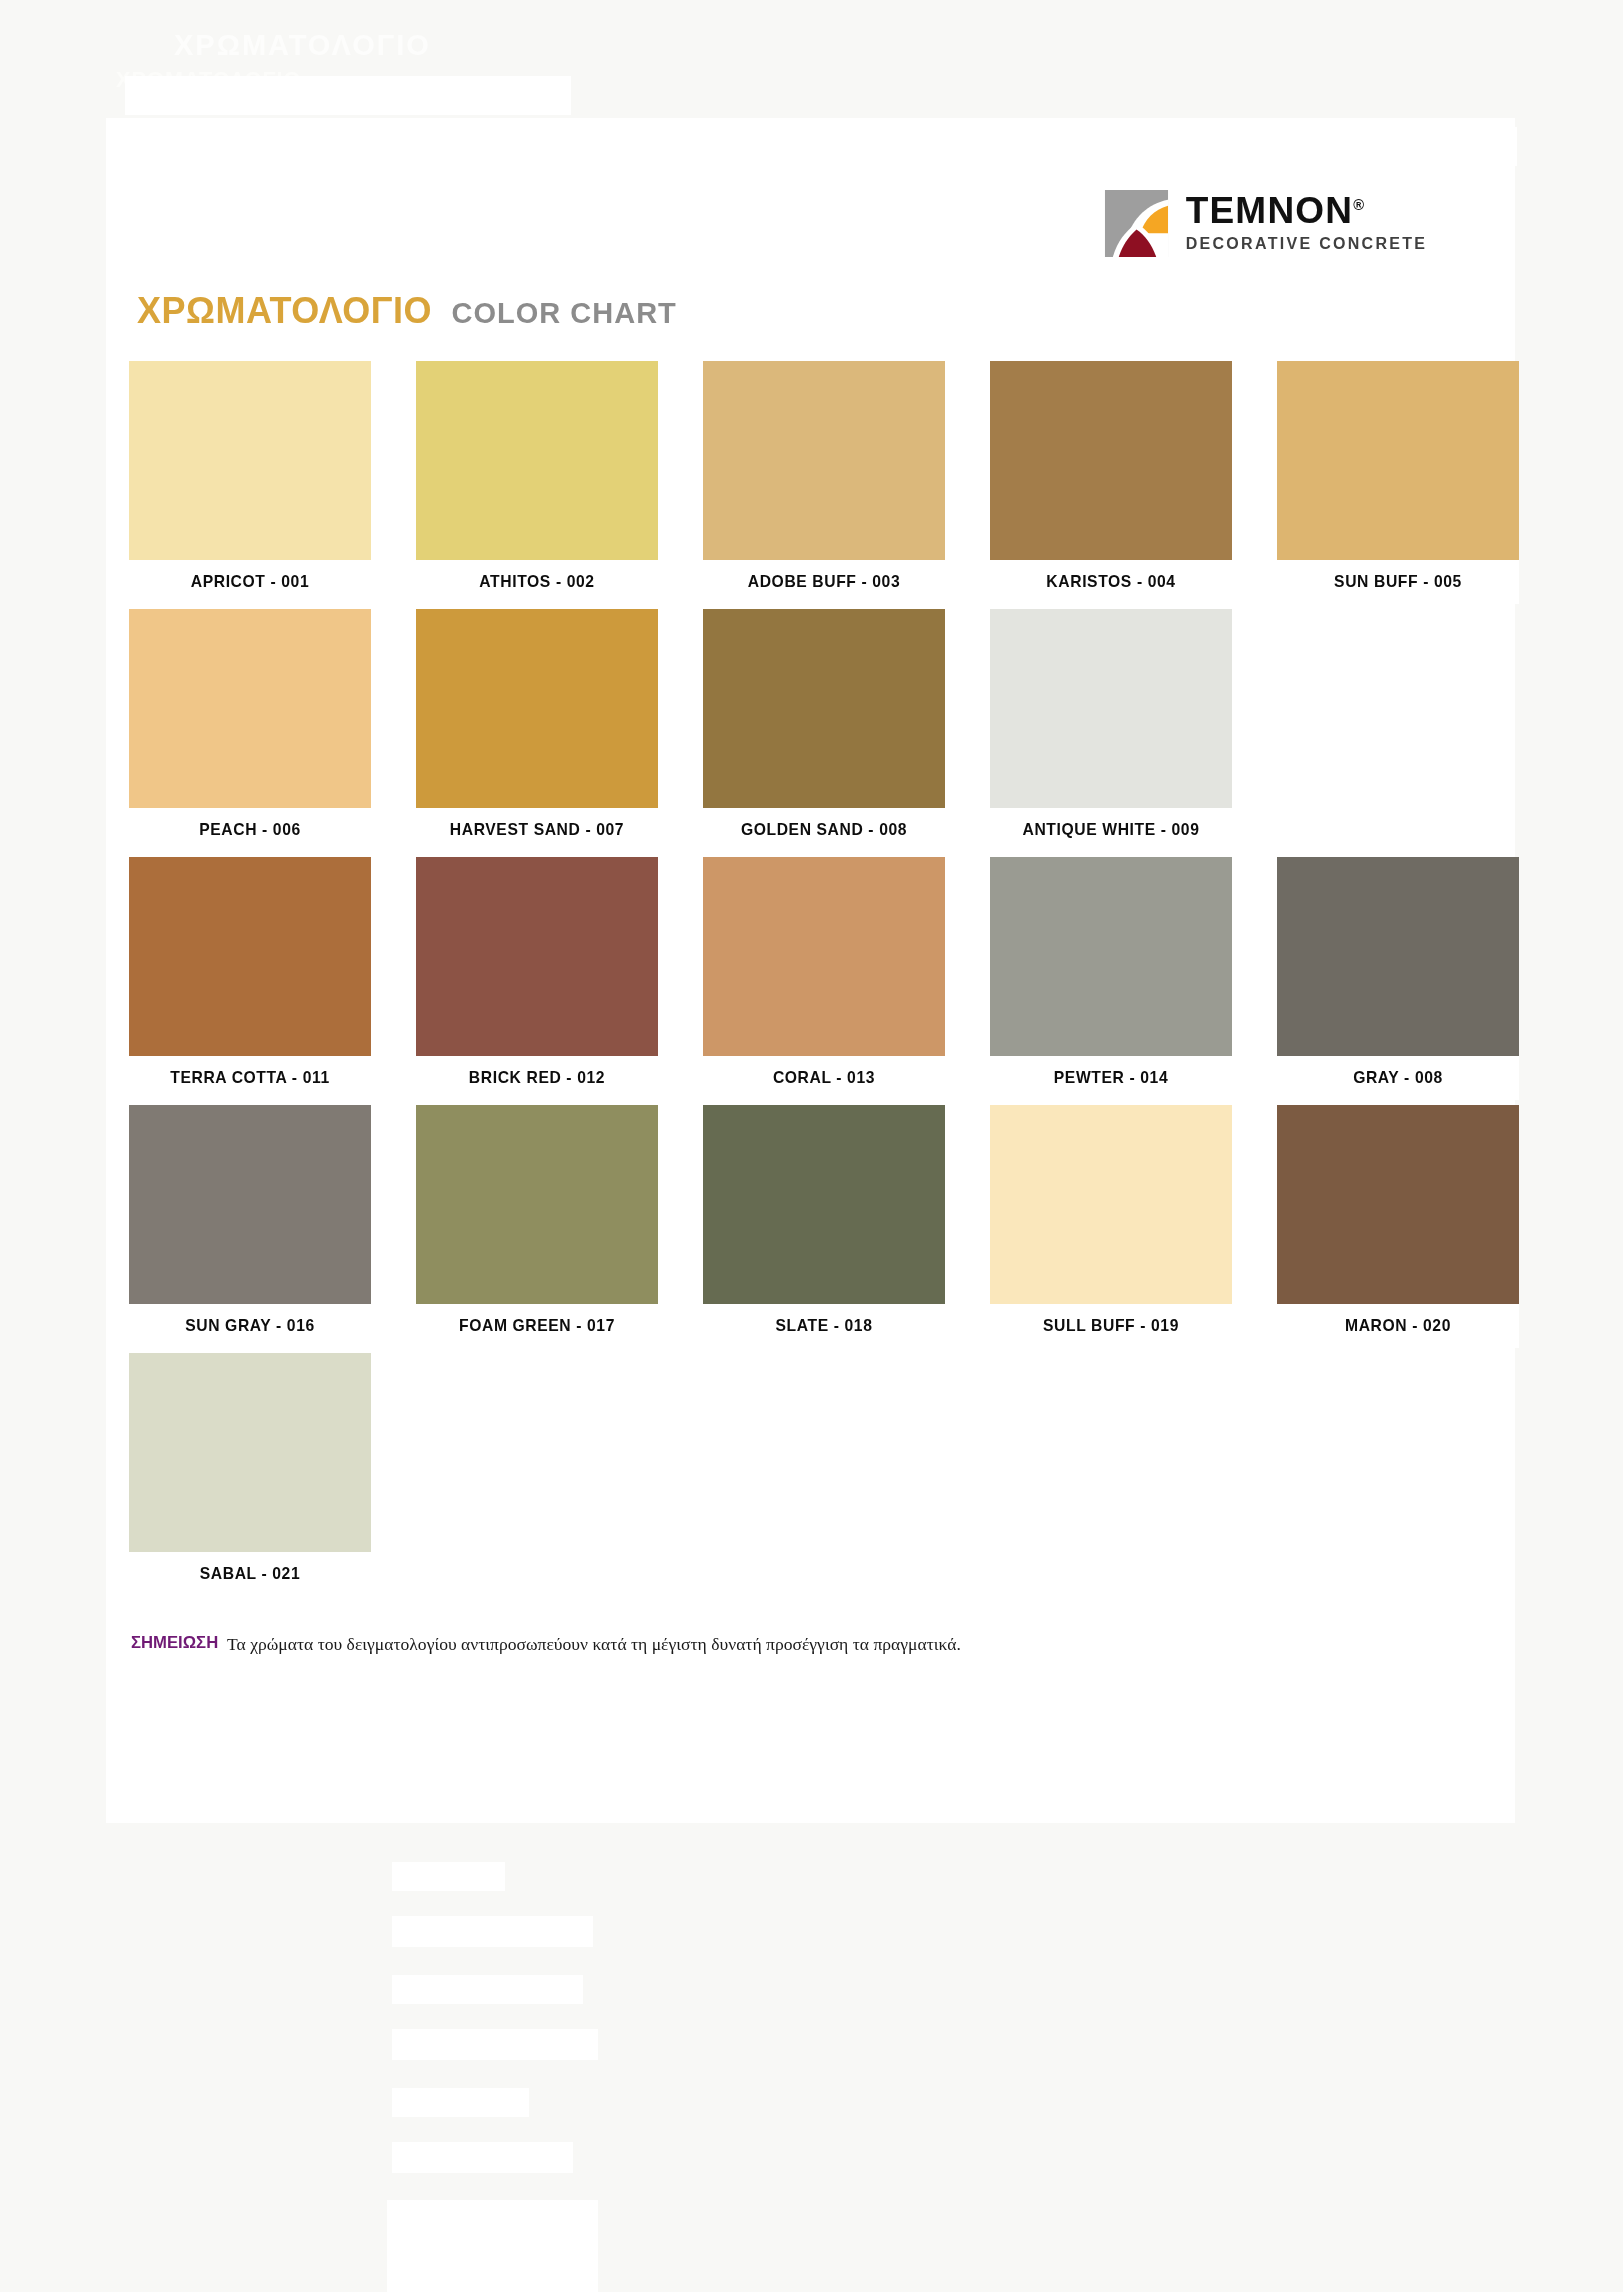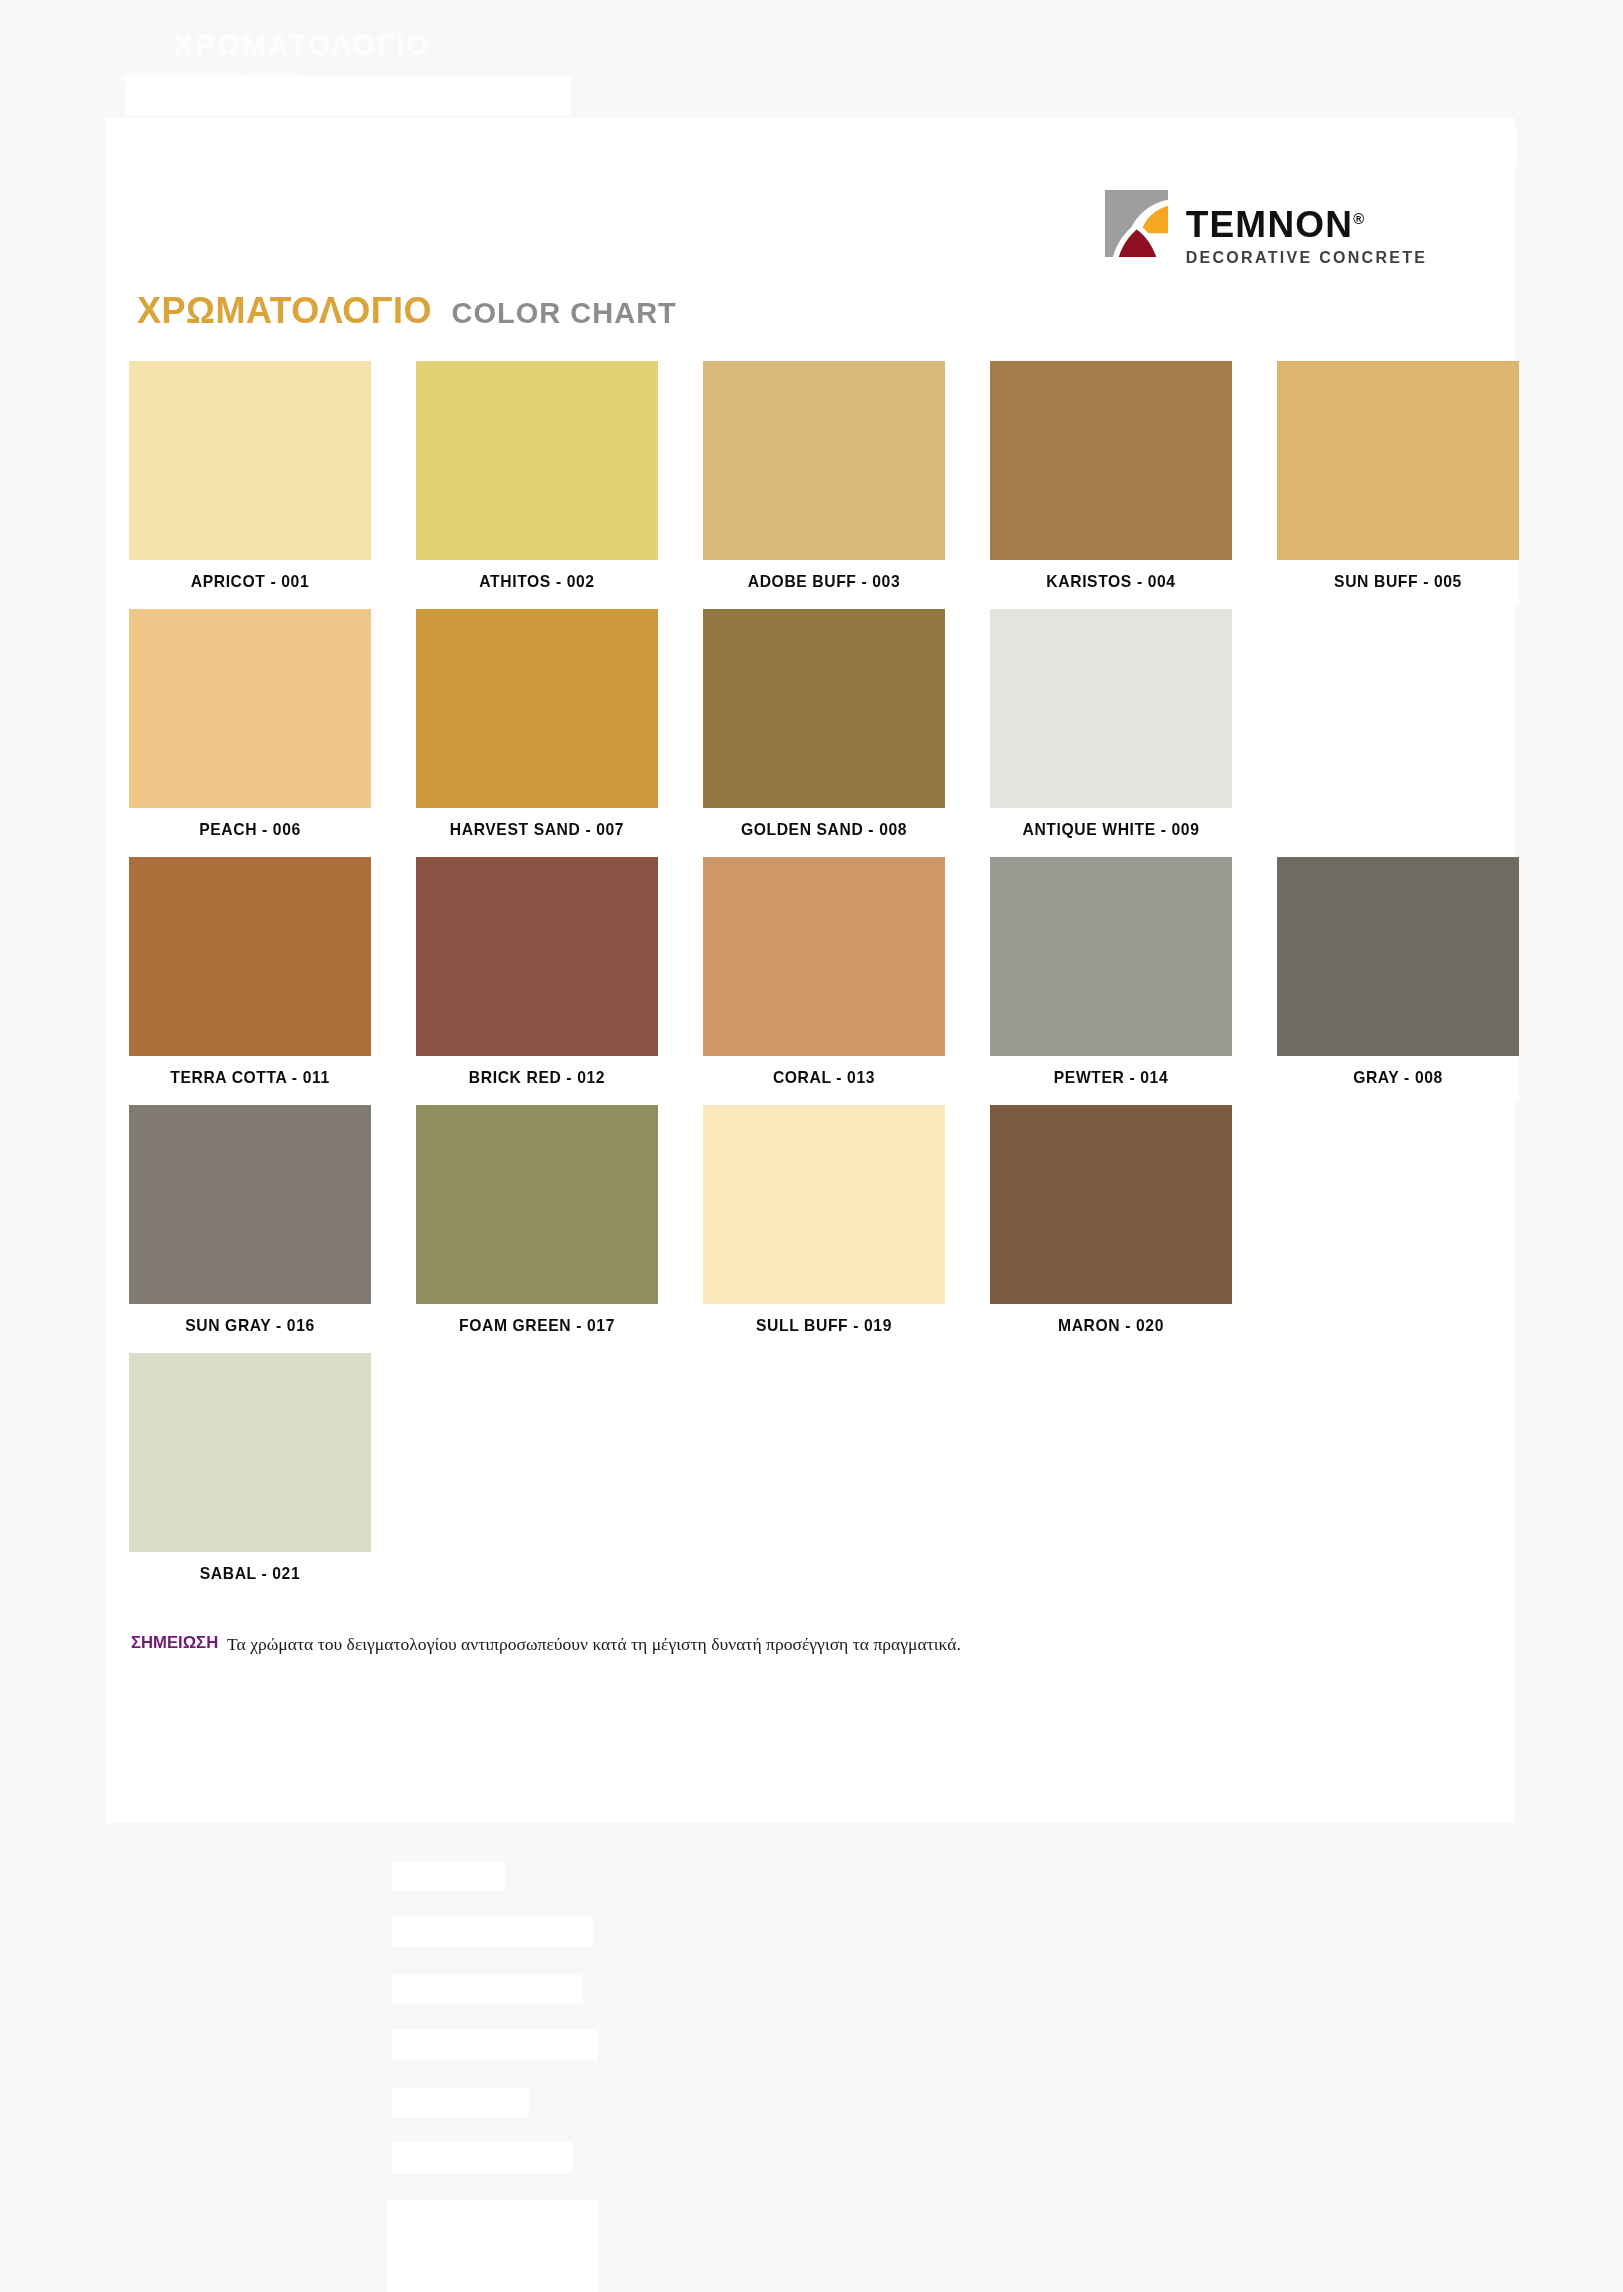--- a/index.html
+++ b/index.html
@@ -100,21 +100,20 @@
     padding-top: 3.9px;
   }
   .logo-name {
     font-size: 37px;
     font-weight: 700;
     letter-spacing: 1.2px;
     color: #111111;
     line-height: 1;
     position: relative;
     display: inline-block;
-    margin-top: 14px;
   }
   .logo-reg {
     font-size: 14.7px;
     vertical-align: super;
     font-weight: 700;
     color: #111111;
   }
   .logo-sub {
     font-size: 16px;
     font-weight: 600;
@@ -323,20 +322,24 @@
   <div class="row">
     <div class="cell">
       <span class="chip" id="chip15" style="background: rgb(128, 122, 115);"></span>
       <div class="chip-label">SUN GRAY - 016</div>
     </div>
     <div class="cell">
       <span class="chip" id="chip16" style="background: rgb(143, 142, 95);"></span>
       <div class="chip-label">FOAM GREEN - 017</div>
     </div>
     <div class="cell">
+      <span class="chip" id="chip17" style="background: rgb(102, 107, 81);"></span>
+      <div class="chip-label">SLATE - 018</div>
+    </div>
+    <div class="cell">
       <span class="chip" id="chip18" style="background: rgb(250, 231, 187);"></span>
       <div class="chip-label">SULL BUFF - 019</div>
     </div>
     <div class="cell">
       <span class="chip" id="chip19" style="background: rgb(124, 91, 66);"></span>
       <div class="chip-label">MARON - 020</div>
     </div>
   </div>
 
   <div class="row">

